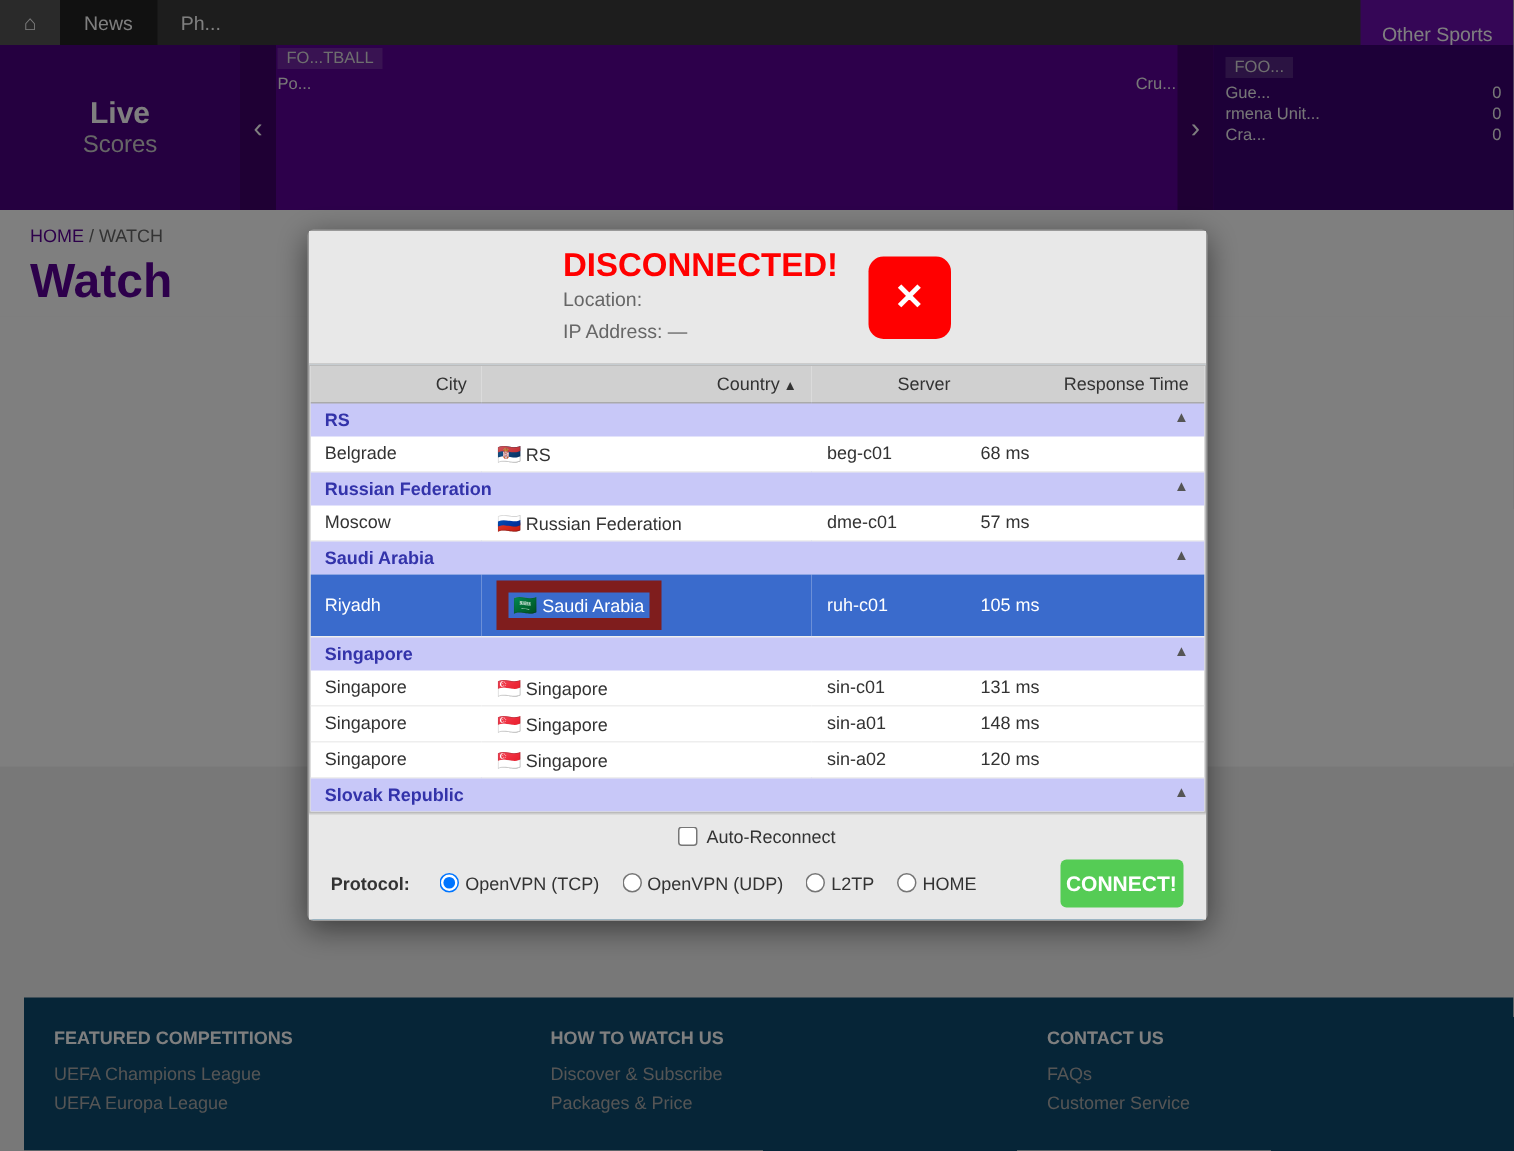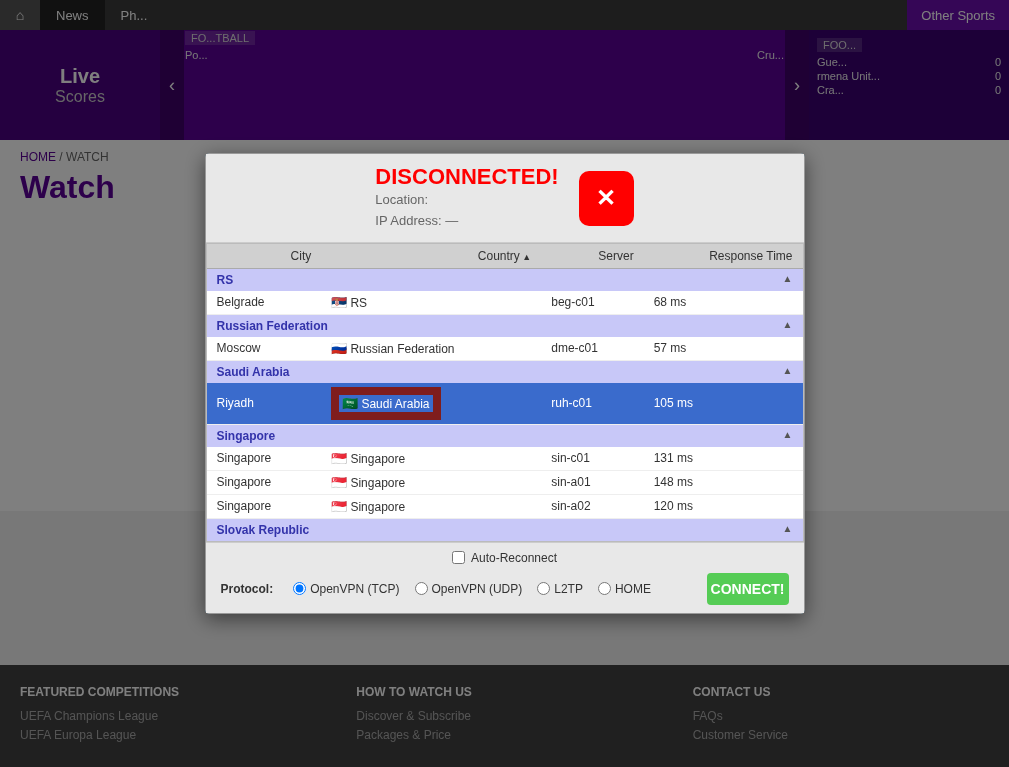--- a/index.html
+++ b/index.html
@@ -38,21 +38,21 @@
       margin-left: auto;
       display: flex;
     }
     .top-nav-other-sports {
       background: #6a0dad;
       padding: 0 14px;
       color: white;
       font-size: 13px;
       height: 30px;
       display: flex;
-      align-items: center;
+      align-items: flex-end;
     }
 
     
     .scores-bar {
       background: #5a0096;
       height: 110px;
       display: flex;
       align-items: center;
       padding: 0;
       position: relative;
@@ -154,28 +154,28 @@
     
     .main-content {
       background: white;
       padding: 20px;
       min-height: 300px;
       position: relative;
     }
 
     
     .footer {
-      background: #404040;
+      background: #0c4a6e;
       color: #ccc;
       padding: 20px;
       display: flex;
       gap: 40px;
       position: absolute;
       bottom: 0;
-      left: 0;
+      left: 16px;
       right: 0;
     }
     .footer-section { flex: 1; }
     .footer-heading {
       color: white;
       font-size: 12px;
       font-weight: bold;
       margin-bottom: 10px;
       text-transform: uppercase;
     }

